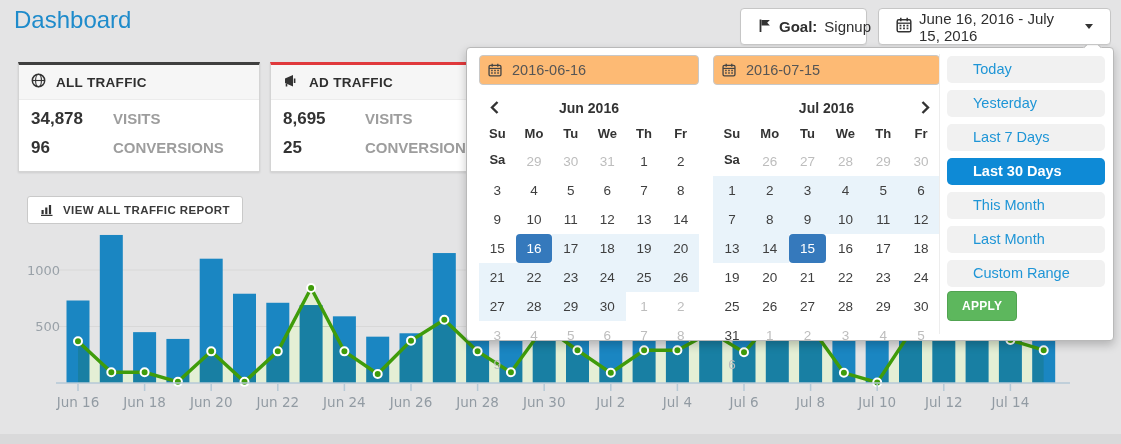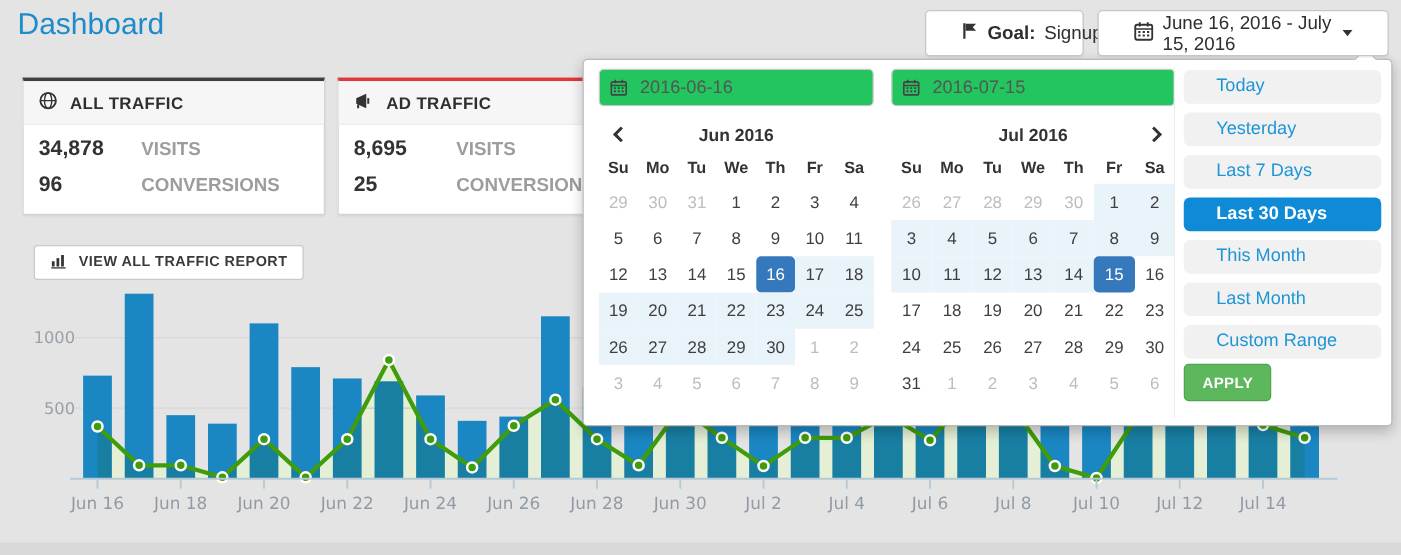--- a/index.html
+++ b/index.html
@@ -7,21 +7,21 @@
     width:1121px;height:444px;position:relative;overflow:hidden;
     background:#e4e4e5;
     font-family:"Liberation Sans",sans-serif;
     -webkit-font-smoothing:antialiased;
   }
   .title{position:absolute;left:14px;top:6px;font-size:24px;color:#1e8bcb;z-index:2}
 
   
   .tb-btn{
     position:absolute;top:8px;height:37px;background:#fff;border:1px solid #c6c6c6;
-    border-radius:4px;display:flex;align-items:center;gap:7px;padding:0 28px;
+    border-radius:4px;display:flex;align-items:center;gap:7px;padding:0 17px;
     font-size:15px;color:#2f2f2f;cursor:pointer;box-sizing:border-box;z-index:6;
     box-shadow:0 1px 1px rgba(0,0,0,.05);
   }
   #goal-btn{left:740px;width:127px}
   #date-btn{left:878px;width:233px}
   .caret{width:0;height:0;border-left:4px solid transparent;border-right:4px solid transparent;border-top:5px solid #333;margin-left:2px}
   #date-btn .caret{margin-left:auto}
   .bold{font-weight:bold}
 
   
@@ -42,34 +42,34 @@
 
   
   #chart-svg{position:absolute;left:0;top:225px;z-index:1}
 
   
   #dp-panel{position:absolute;left:466px;top:47px;width:648px;height:294px;background:#fff;border:1px solid #b9b9b9;
     border-radius:4px;box-shadow:0 4px 10px rgba(0,0,0,.22);z-index:5;box-sizing:border-box}
   .notch{position:absolute;top:-7px;right:14px;width:12px;height:12px;background:#fff;
     border-left:1px solid #b9b9b9;border-top:1px solid #b9b9b9;transform:rotate(45deg)}
   .dp-input{position:absolute;top:7px;height:30px;border:1px solid #c8c8c8;border-radius:4px;box-sizing:border-box;
-    font-size:14.5px;color:#555;padding:0 8px 0 32px;font-family:inherit;background:#22c55e}
+    font-size:14.5px;color:#555;padding:0 8px 0 32px;font-family:inherit;background:#fdba74}
   #dp-input-start{left:12px;width:220px}
   #dp-input-end{left:246px;width:227px}
   .dp-input-icon{position:absolute;top:15px;z-index:7;pointer-events:none}
   #dp-icon-start{left:21px}
   #dp-icon-end{left:255px}
 
   .cal{position:absolute;top:46px;width:220px}
   #cal-0{left:12px}
   #cal-1{left:246px;width:227px}
   .cal-head{display:flex;align-items:center;height:27px;font-weight:bold;font-size:14px;color:#333}
   .cal-nav{width:30px;text-align:center;cursor:pointer;display:flex;align-items:center;justify-content:center}
   .cal-month{flex:1;text-align:center}
-  .cal-grid{display:grid;grid-template-columns:repeat(7,1fr)}
+  .cal-grid{display:grid;grid-template-columns:repeat(6,1fr)}
   .wkd{height:26px;line-height:26px;text-align:center;font-weight:bold;font-size:13px;color:#333}
   .day{height:29px;line-height:29px;text-align:center;font-size:13.5px;color:#3f3f3f;cursor:pointer;border-radius:4px}
   .day.muted{color:#bdbdbd}
   .day.inrange{background:#e9f3fa;border-radius:0}
   .day.active{background:#3579bc;color:#fff}
 
   .ranges-divider{position:absolute;left:472px;top:6px;bottom:6px;border-left:1px solid #ededed}
   #dp-ranges{position:absolute;left:480px;top:8px;width:158px}
   .range-item{height:27px;line-height:27px;padding-left:26px;margin-bottom:7px;background:#f1f1f1;border-radius:5px;
     color:#1e95d6;font-size:14.5px;cursor:pointer;box-sizing:border-box}

